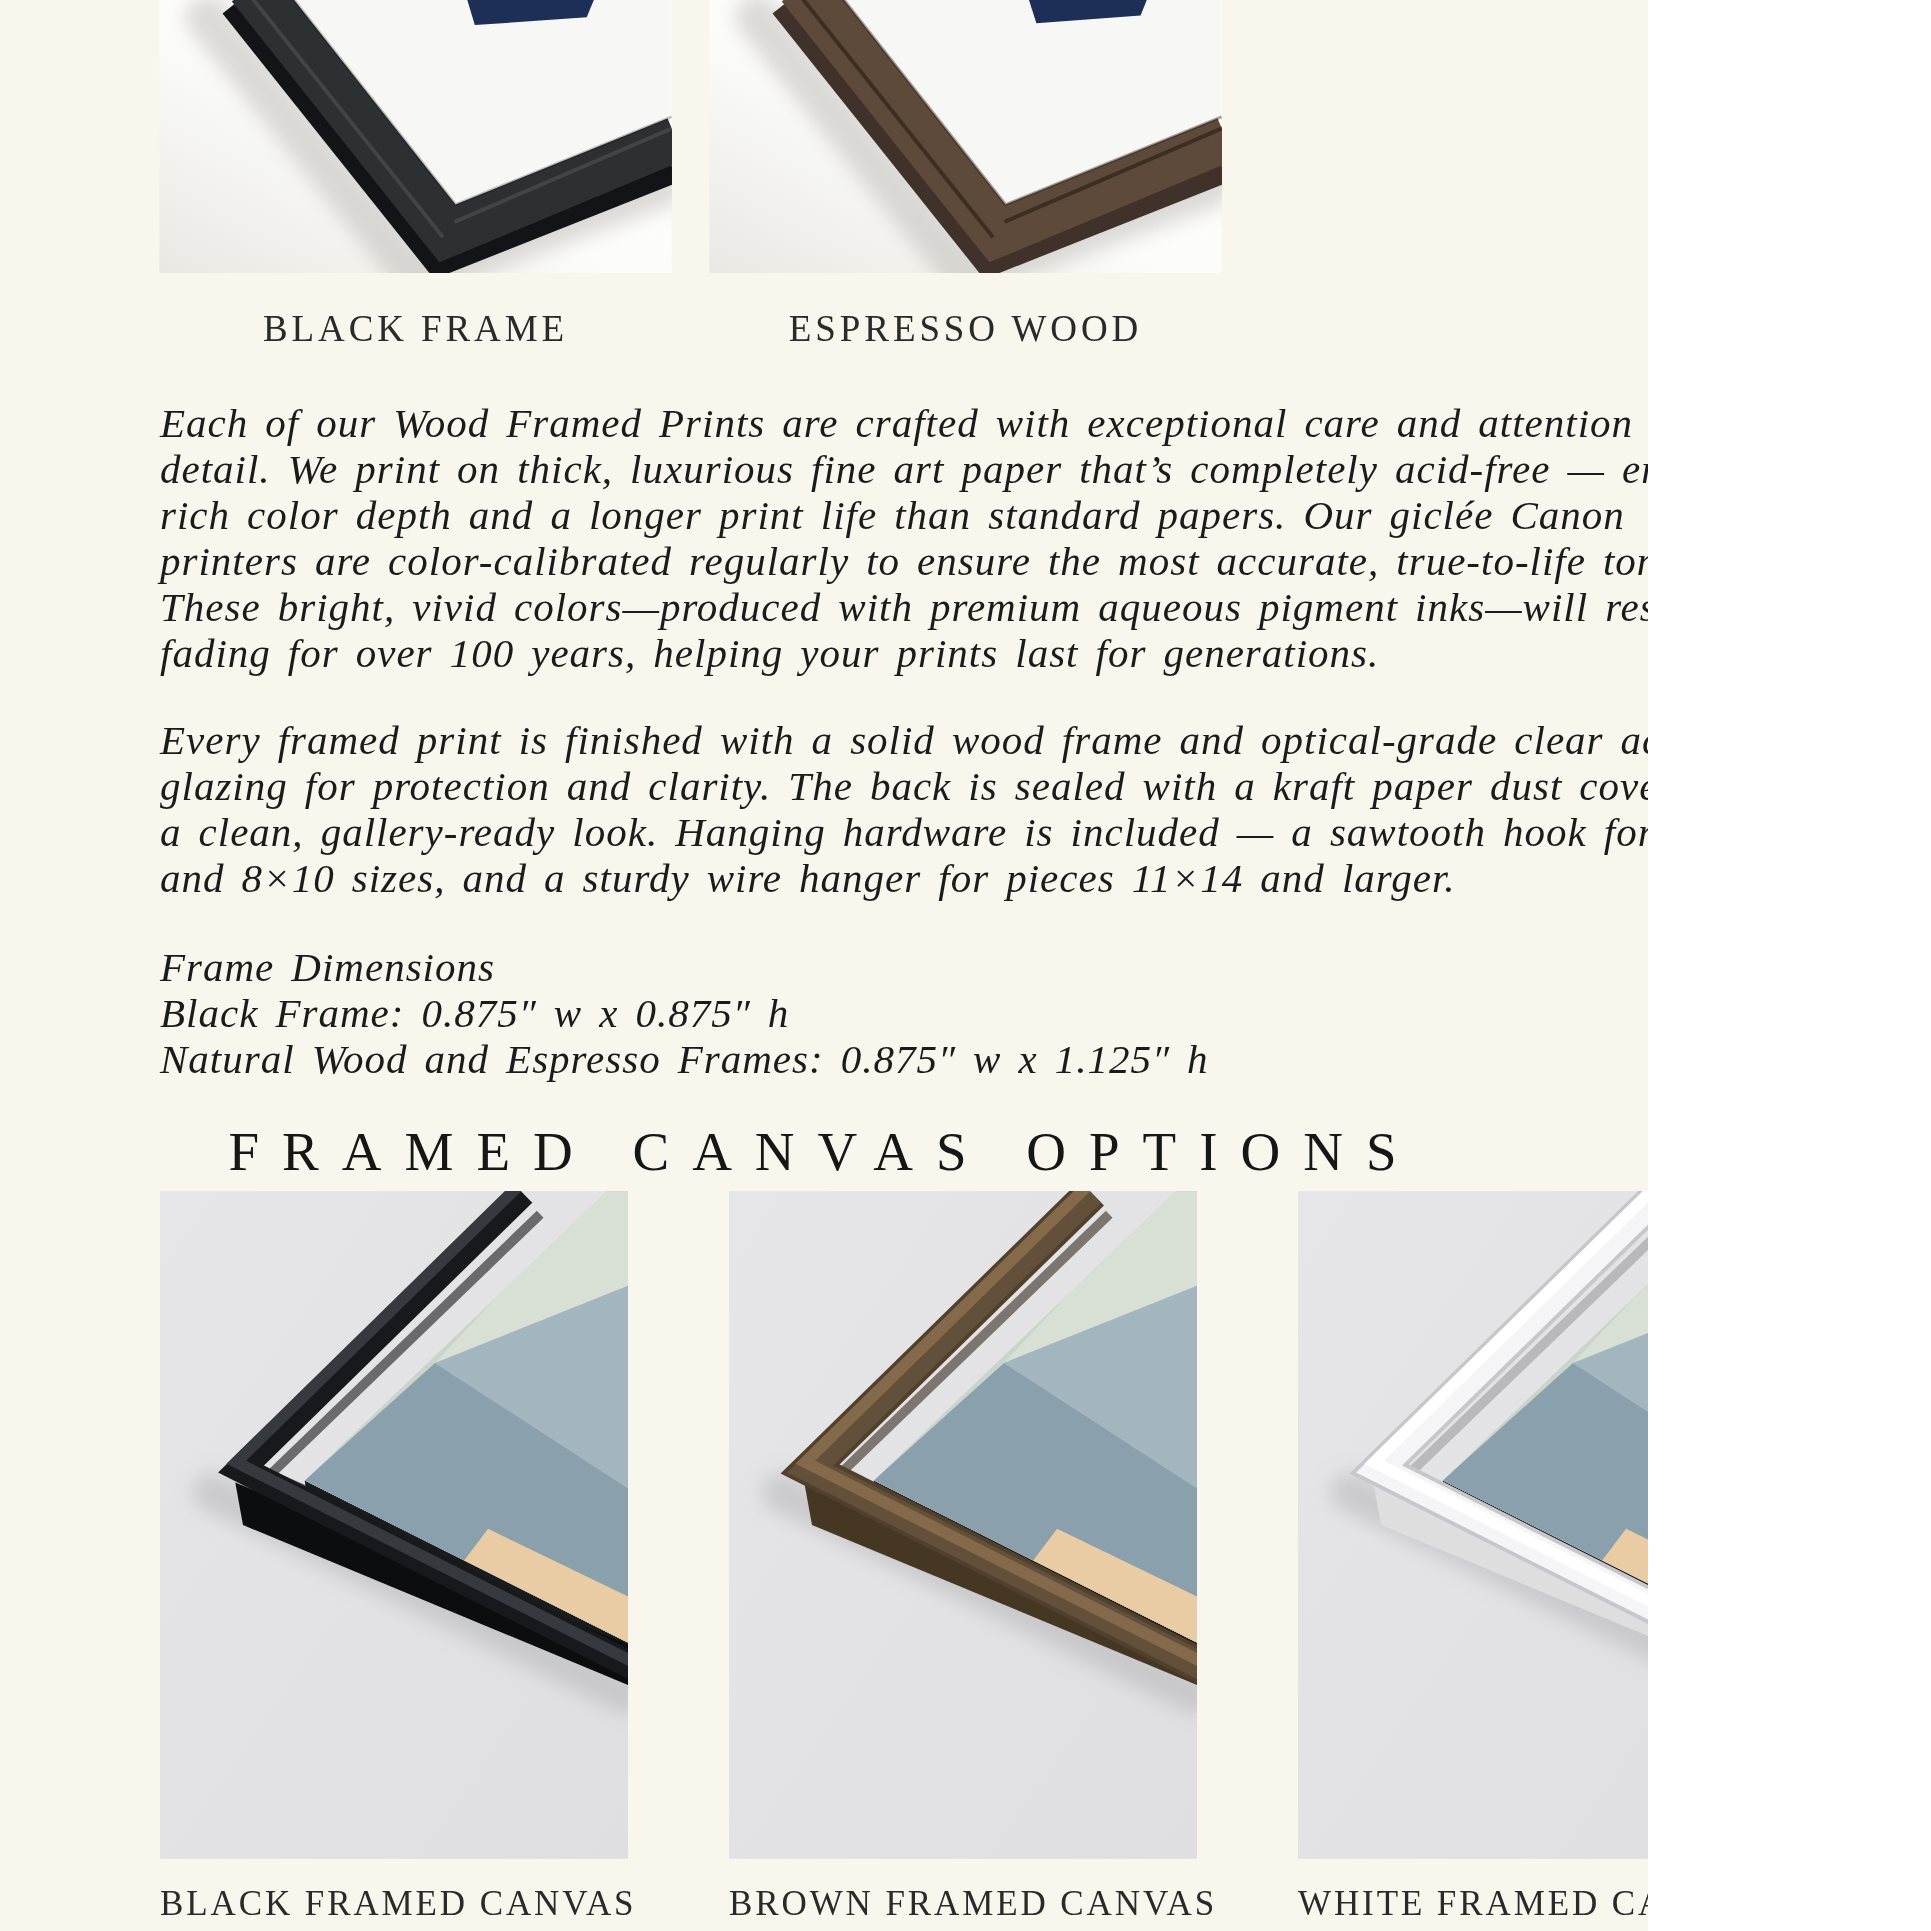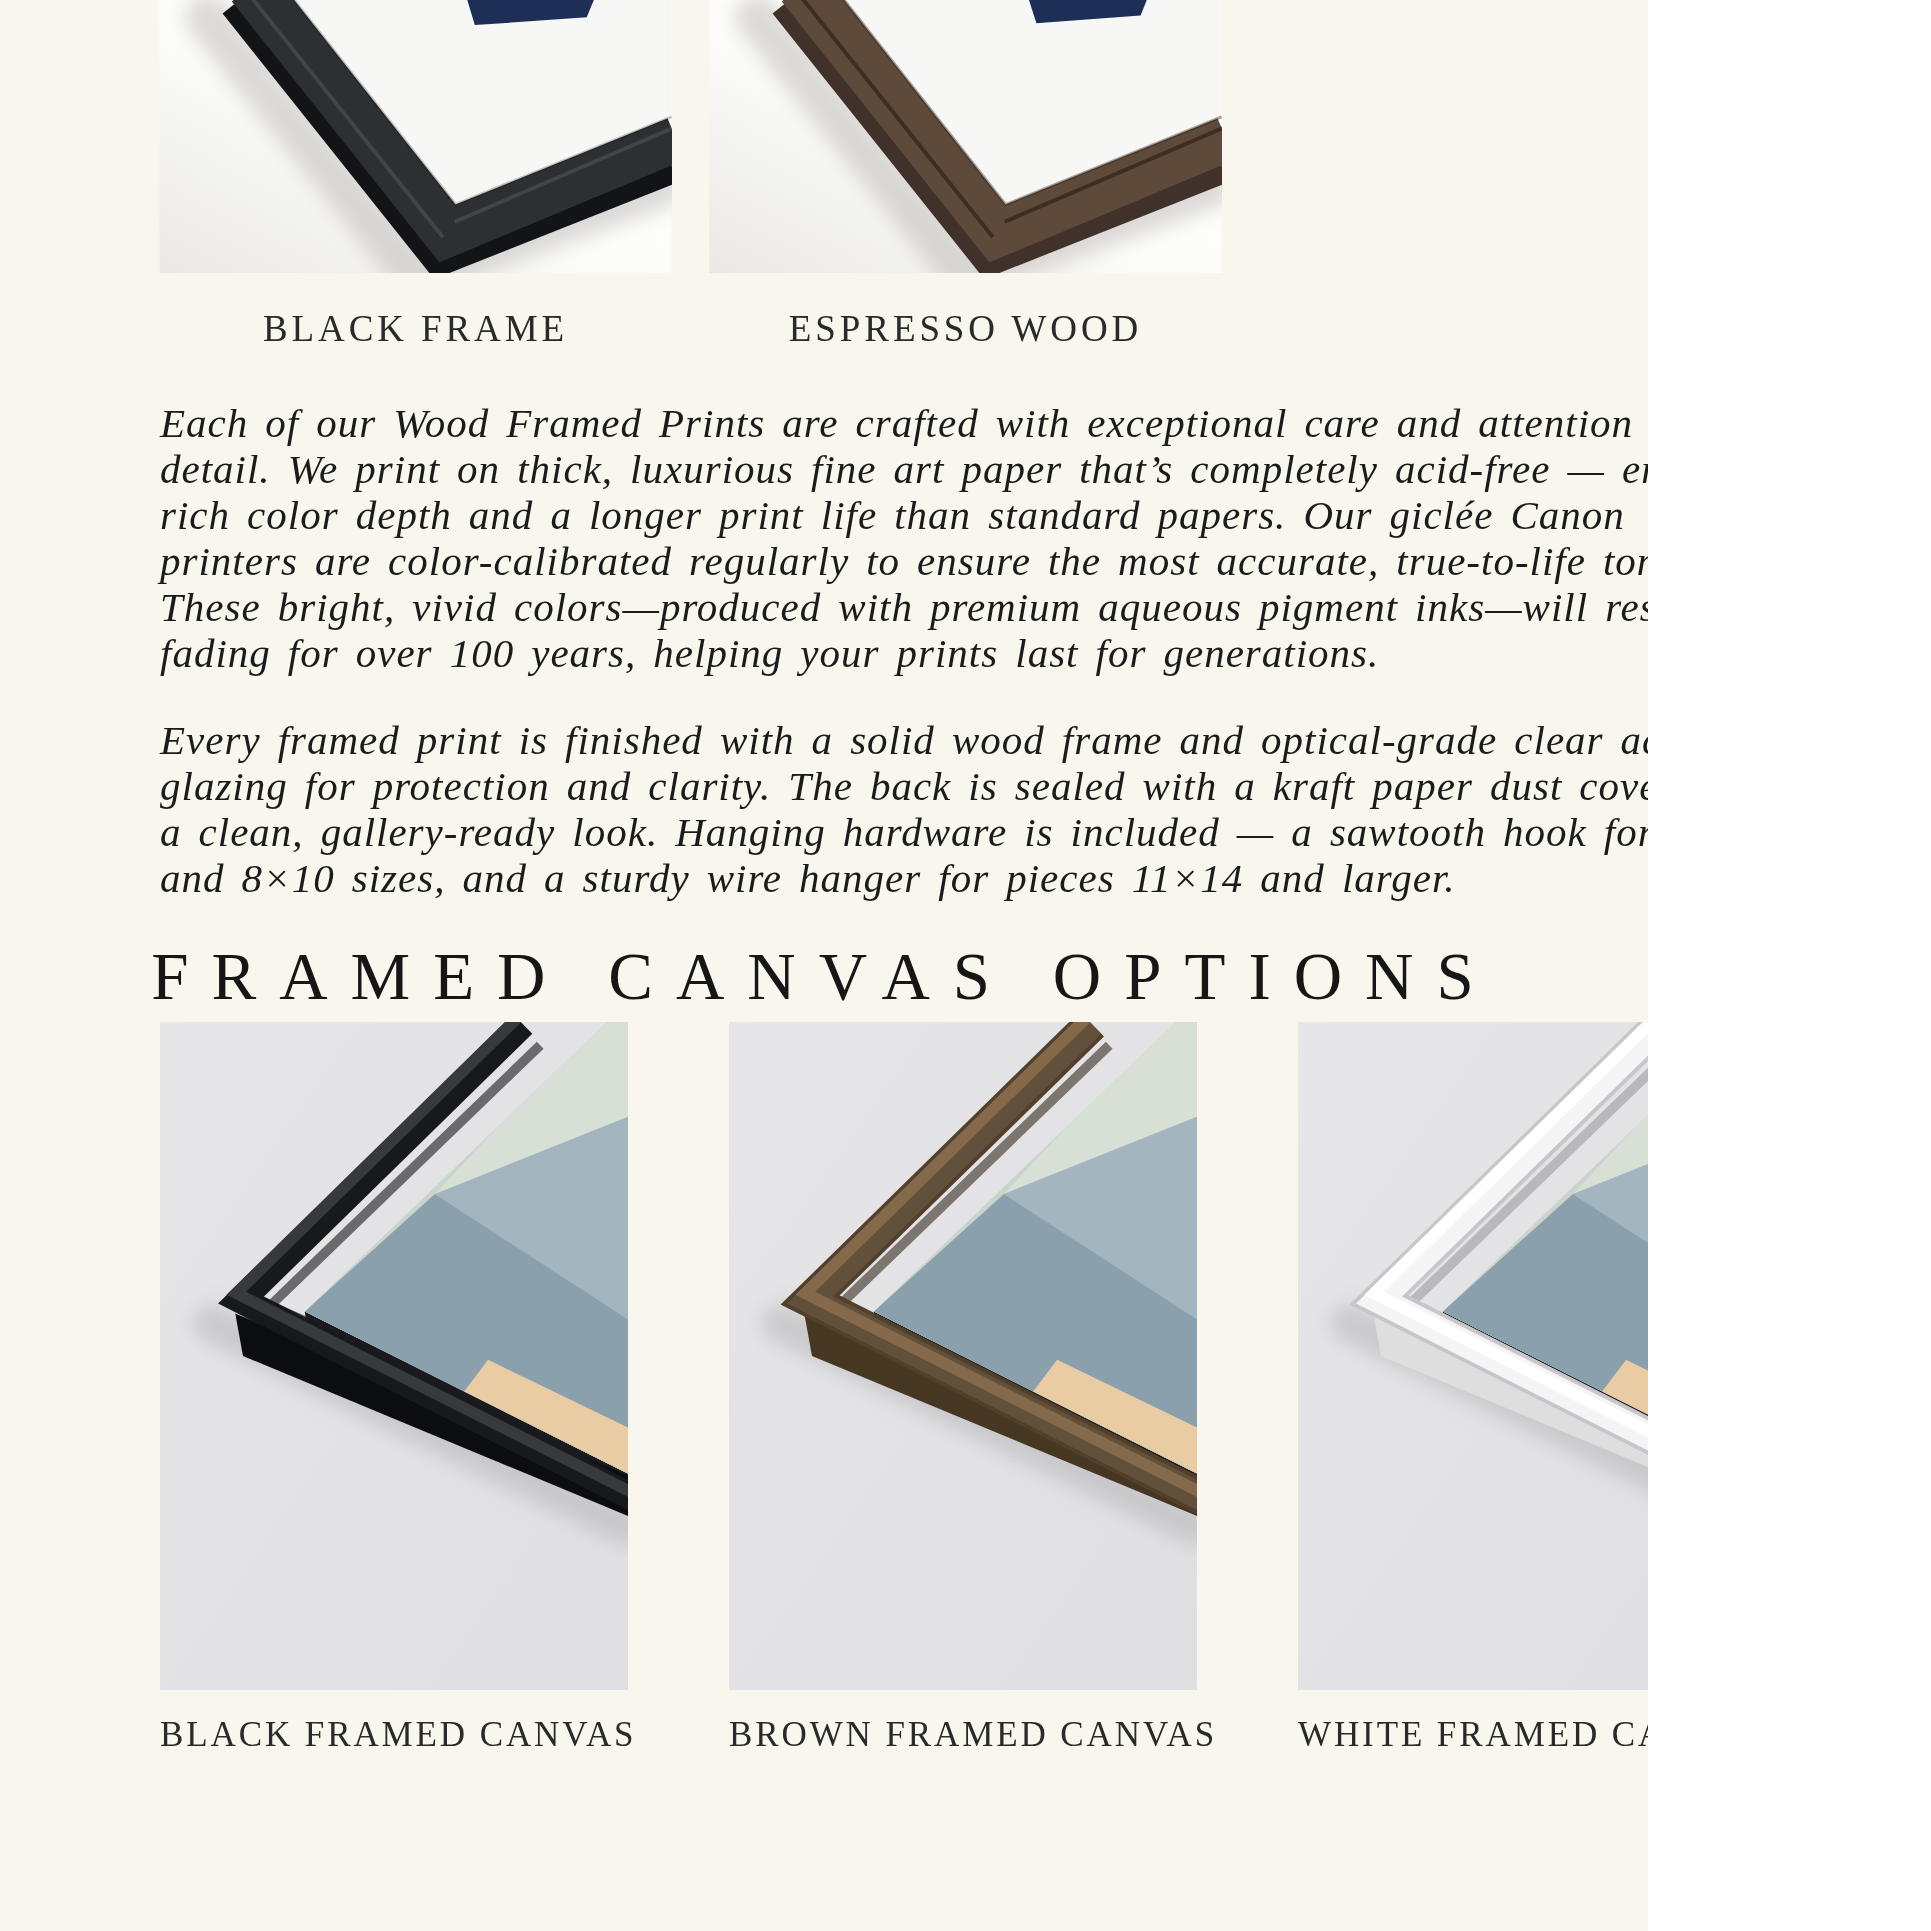--- a/index.html
+++ b/index.html
@@ -69,21 +69,21 @@
     word-spacing: 5.8px;
     color:#1b1b1b;
   }
   .para { margin:0; }
   .para + .para { margin-top: 41px; }
   .dims { margin-top: 43px; }
   .heading {
     margin: 42px 0 0;
     text-align: center;
     font-weight: normal;
-    font-size: 67px;
+    font-size: 55px;
     letter-spacing: 23px;
     line-height: 1;
     color:#161616;
     white-space: nowrap;
   }
 </style>
 </head>
 <body>
 
 <div class="page">
@@ -134,20 +134,25 @@
         <polygon class="art" points="330,-4 455,-4 447,16 339,24"></polygon>
       </svg>
       <figcaption>ESPRESSO WOOD</figcaption>
     </figure>
 
   </section>
 
   <section class="copy">
     <p class="para">Each of our Wood Framed Prints are crafted with exceptional care and attention to detail. We print on thick, luxurious fine art paper that’s completely acid-free — ensuring rich color depth and a longer print life than standard papers. Our giclée Canon printers are color-calibrated regularly to ensure the most accurate, true-to-life tones. These bright, vivid colors—produced with premium aqueous pigment inks—will resist fading for over 100 years, helping your prints last for generations.</p>
     <p class="para">Every framed print is finished with a solid wood frame and optical-grade clear acrylic glazing for protection and clarity. The back is sealed with a kraft paper dust cover for a clean, gallery-ready look. Hanging hardware is included — a sawtooth hook for 5×7 and 8×10 sizes, and a sturdy wire hanger for pieces 11×14 and larger.</p>
+    <div class="dims">
+      <div>Frame Dimensions</div>
+      <div>Black Frame:  0.875″ w x 0.875″ h</div>
+      <div>Natural Wood and Espresso Frames: 0.875″ w x 1.125″ h</div>
+    </div>
   </section>
 
   <h2 class="heading">FRAMED CANVAS OPTIONS</h2>
 
   <section class="row canvas-row">
 
     <figure class="cf c-black">
       <svg viewBox="0 0 485 692">
         <clipPath id="cva1">
             <polygon points="463,0 150,300 485,468 485,0"></polygon>

